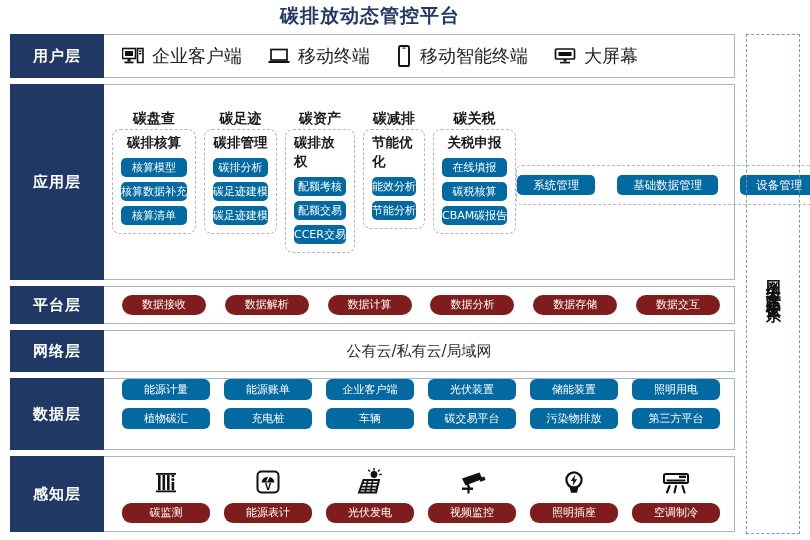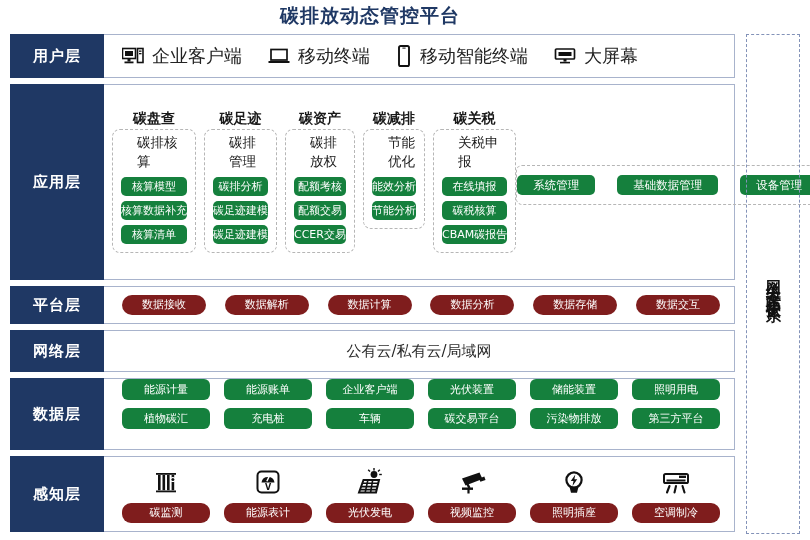--- a/index.html
+++ b/index.html
@@ -116,29 +116,28 @@
     border: 1px dashed #B6B6B6;
     border-radius: 8px;
     padding: 3px 8px 8px 8px;
     display: flex;
     flex-direction: column;
     align-items: center;
     gap: 5px;
   }
   .group-sub {
     font-size: 13.5px;
-    font-weight: normal;
+    font-weight: bold;
     color: #1A1A1A;
     line-height: 19px;
     margin-bottom: 1px;
-    margin-left: 16px;
   }
 
   .pill-navy {
-    background: #15803d;
+    background: #0369a1;
     color: #ffffff;
     border-radius: 5px;
     font-size: 11px;
     line-height: 19px;
     height: 19px;
     text-align: center;
     width: 100%;
     max-width: 100px;
     white-space: nowrap;
     overflow: hidden;

